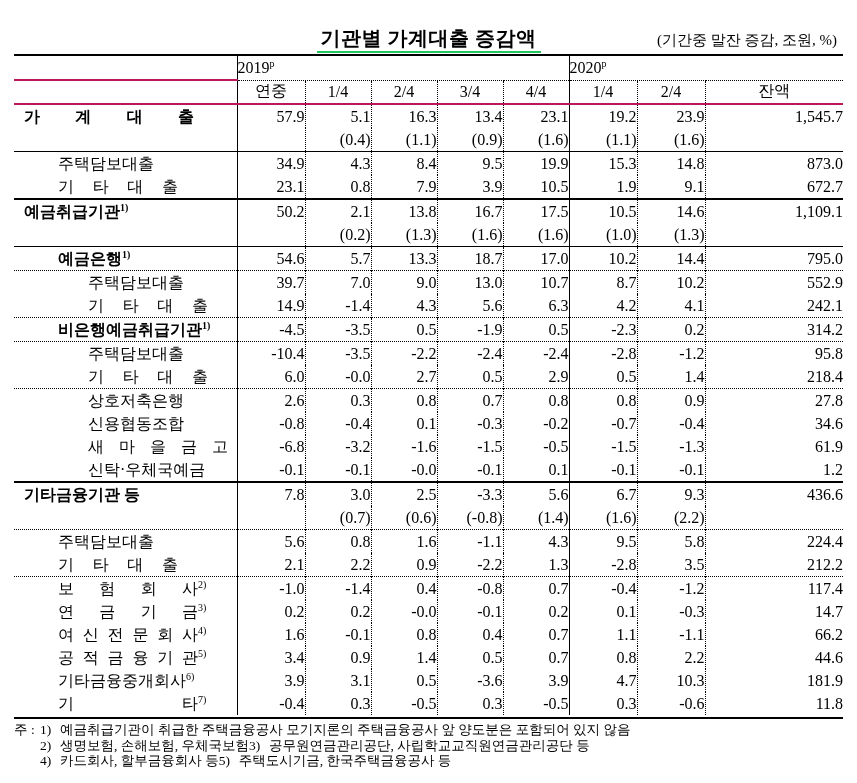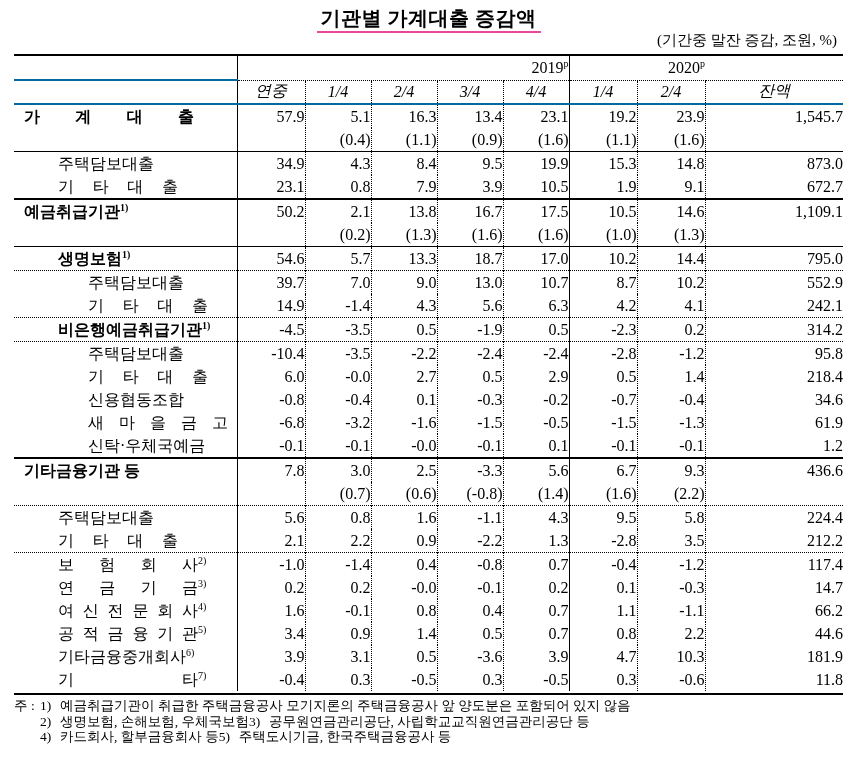--- a/index.html
+++ b/index.html
@@ -20,23 +20,24 @@
   .title-row {
     text-align: center;
     padding-top: 7px;
     height: 30px;
   }
   .title {
     display: inline-block;
     font-size: 20px;
     font-weight: bold;
     letter-spacing: .5px;
-    border-bottom: 2px solid #ec4899;
+    border-bottom: 2px solid #22c55e;
     padding: 0 4px 2px 4px;
     line-height: 22px;
+    margin-top: 20px;
   }
   .subtitle-row {
     text-align: right;
     height: 24px;
     padding-right: 6px;
   }
   .subtitle {
     font-size: 15px;
     line-height: 20px;
   }
@@ -51,27 +52,27 @@
   table.main td, table.main th {
     padding: 0;
     margin: 0;
     font-weight: normal;
     vertical-align: middle;
     white-space: nowrap;
   }
 
   
   .bt-thick { border-top: 2px solid #000; }
-  .bb-thick { border-bottom: 2px solid #0369a1; font-style: italic; }
+  .bb-thick { border-bottom: 2px solid #be185d; }
   .bb-dot   { border-bottom: 1px dotted #000; }
   .bl-thin  { border-left: 1px solid #000; }
   .bl-dot   { border-left: 1px dotted #000; }
 
   
-  .hdr { text-align: right; height: 25px; font-size: 16px; font-family: Liberation Serif, serif; }
+  .hdr { text-align: left; height: 25px; font-size: 16px; font-family: Liberation Serif, serif; }
   .hdr-sub { text-align: center; height: 24px; font-size: 16px; }
   sup { font-size: 10px; vertical-align: super; line-height: 0; }
 
   
   td.label {
     text-align: left;
     height: 23px;
     font-size: 16px;
     padding-left: 4px;
   }
@@ -238,21 +239,21 @@
           <td class="num paren bl-dot">(0.2)</td>
           <td class="num paren bl-dot">(1.3)</td>
           <td class="num paren bl-dot">(1.6)</td>
           <td class="num paren bl-dot">(1.6)</td>
           <td class="num paren bl-thin">(1.0)</td>
           <td class="num paren bl-dot">(1.3)</td>
           <td class="num paren bl-dot"></td>
         </tr>
         <tr>
           <td class="label" style="border-top: 1px solid rgb(0, 0, 0);">
-            <span class="lv ind1 bold"><span>생명보험</span><sup>1)</sup></span>
+            <span class="lv ind1 bold"><span>예금은행</span><sup>1)</sup></span>
           </td>
           <td class="num bl-thin" style="border-top: 1px solid rgb(0, 0, 0);">54.6</td>
           <td class="num bl-dot" style="border-top: 1px solid rgb(0, 0, 0);">5.7</td>
           <td class="num bl-dot" style="border-top: 1px solid rgb(0, 0, 0);">13.3</td>
           <td class="num bl-dot" style="border-top: 1px solid rgb(0, 0, 0);">18.7</td>
           <td class="num bl-dot" style="border-top: 1px solid rgb(0, 0, 0);">17.0</td>
           <td class="num bl-thin" style="border-top: 1px solid rgb(0, 0, 0);">10.2</td>
           <td class="num bl-dot" style="border-top: 1px solid rgb(0, 0, 0);">14.4</td>
           <td class="num bl-dot" style="border-top: 1px solid rgb(0, 0, 0);">795.0</td>
         </tr>
@@ -313,20 +314,33 @@
             <span class="lv ind2"><span class="spread w120">기 타 대 출</span></span>
           </td>
           <td class="num bl-thin">6.0</td>
           <td class="num bl-dot">-0.0</td>
           <td class="num bl-dot">2.7</td>
           <td class="num bl-dot">0.5</td>
           <td class="num bl-dot">2.9</td>
           <td class="num bl-thin">0.5</td>
           <td class="num bl-dot">1.4</td>
           <td class="num bl-dot">218.4</td>
+        </tr>
+        <tr>
+          <td class="label" style="border-top: 1px dotted rgb(0, 0, 0);">
+            <span class="lv ind2"><span>상호저축은행</span></span>
+          </td>
+          <td class="num bl-thin" style="border-top: 1px dotted rgb(0, 0, 0);">2.6</td>
+          <td class="num bl-dot" style="border-top: 1px dotted rgb(0, 0, 0);">0.3</td>
+          <td class="num bl-dot" style="border-top: 1px dotted rgb(0, 0, 0);">0.8</td>
+          <td class="num bl-dot" style="border-top: 1px dotted rgb(0, 0, 0);">0.7</td>
+          <td class="num bl-dot" style="border-top: 1px dotted rgb(0, 0, 0);">0.8</td>
+          <td class="num bl-thin" style="border-top: 1px dotted rgb(0, 0, 0);">0.8</td>
+          <td class="num bl-dot" style="border-top: 1px dotted rgb(0, 0, 0);">0.9</td>
+          <td class="num bl-dot" style="border-top: 1px dotted rgb(0, 0, 0);">27.8</td>
         </tr>
         <tr>
           <td class="label">
             <span class="lv ind2"><span>신용협동조합</span></span>
           </td>
           <td class="num bl-thin">-0.8</td>
           <td class="num bl-dot">-0.4</td>
           <td class="num bl-dot">0.1</td>
           <td class="num bl-dot">-0.3</td>
           <td class="num bl-dot">-0.2</td>

